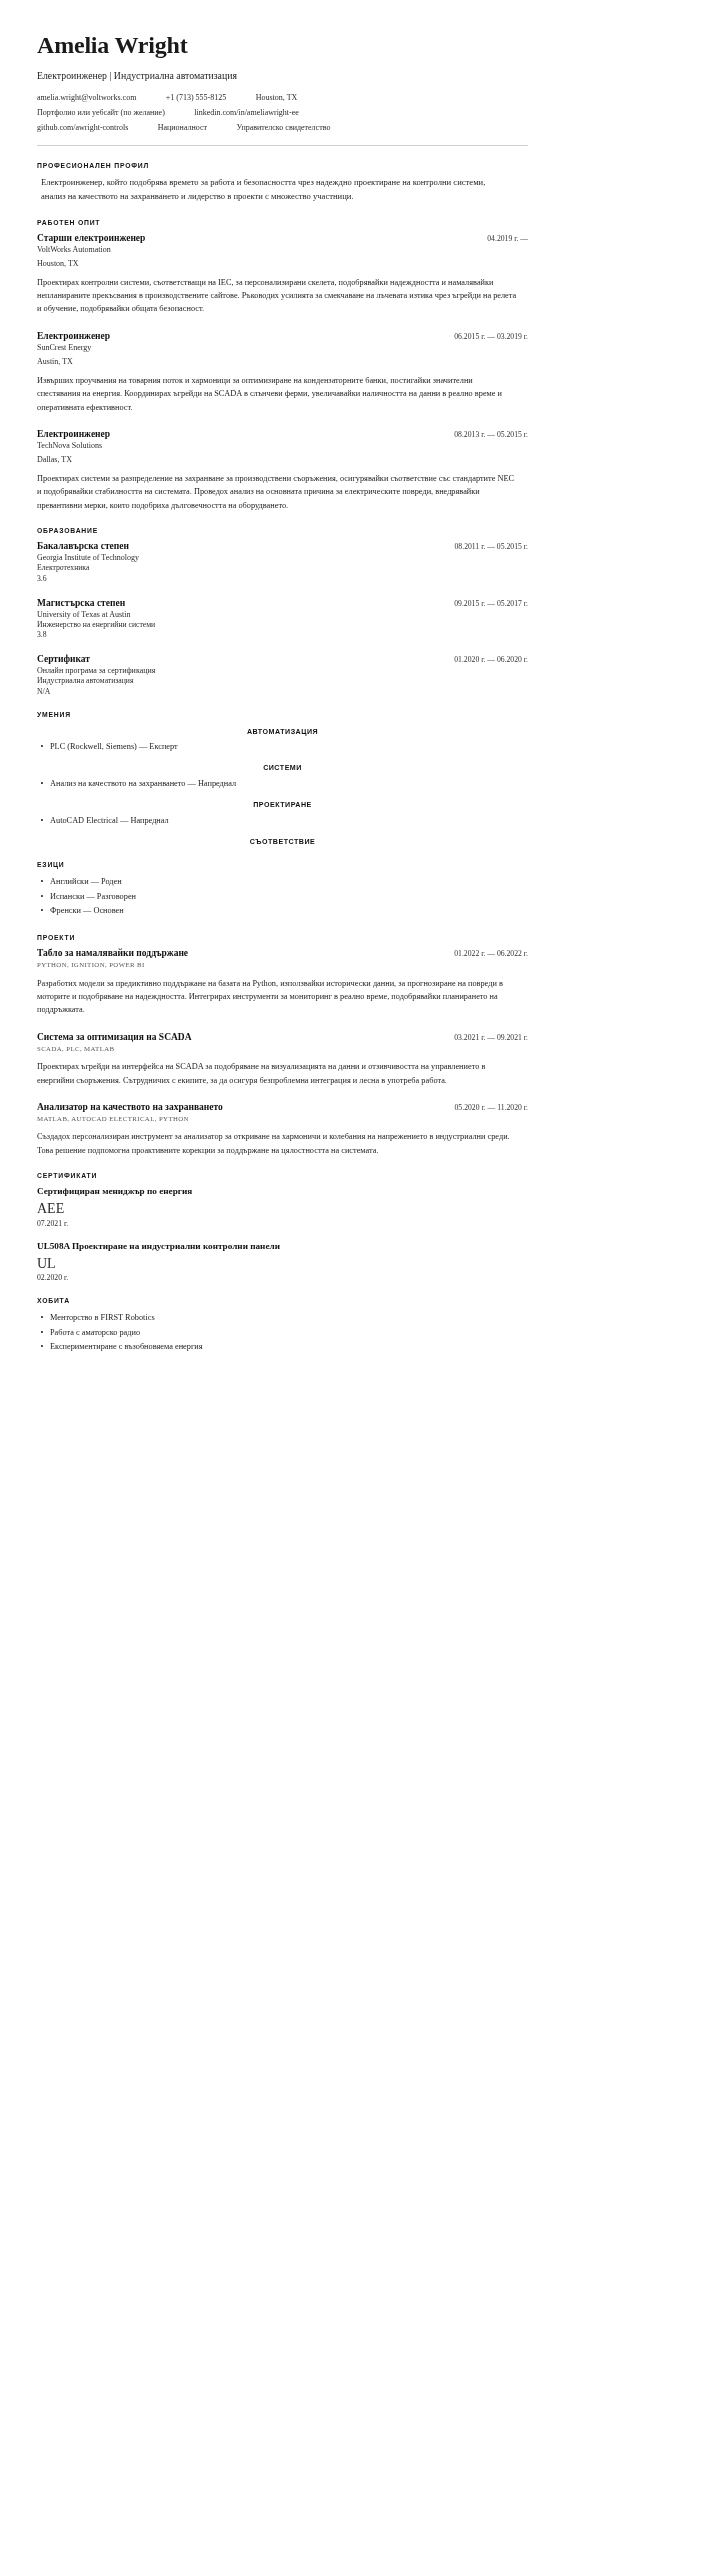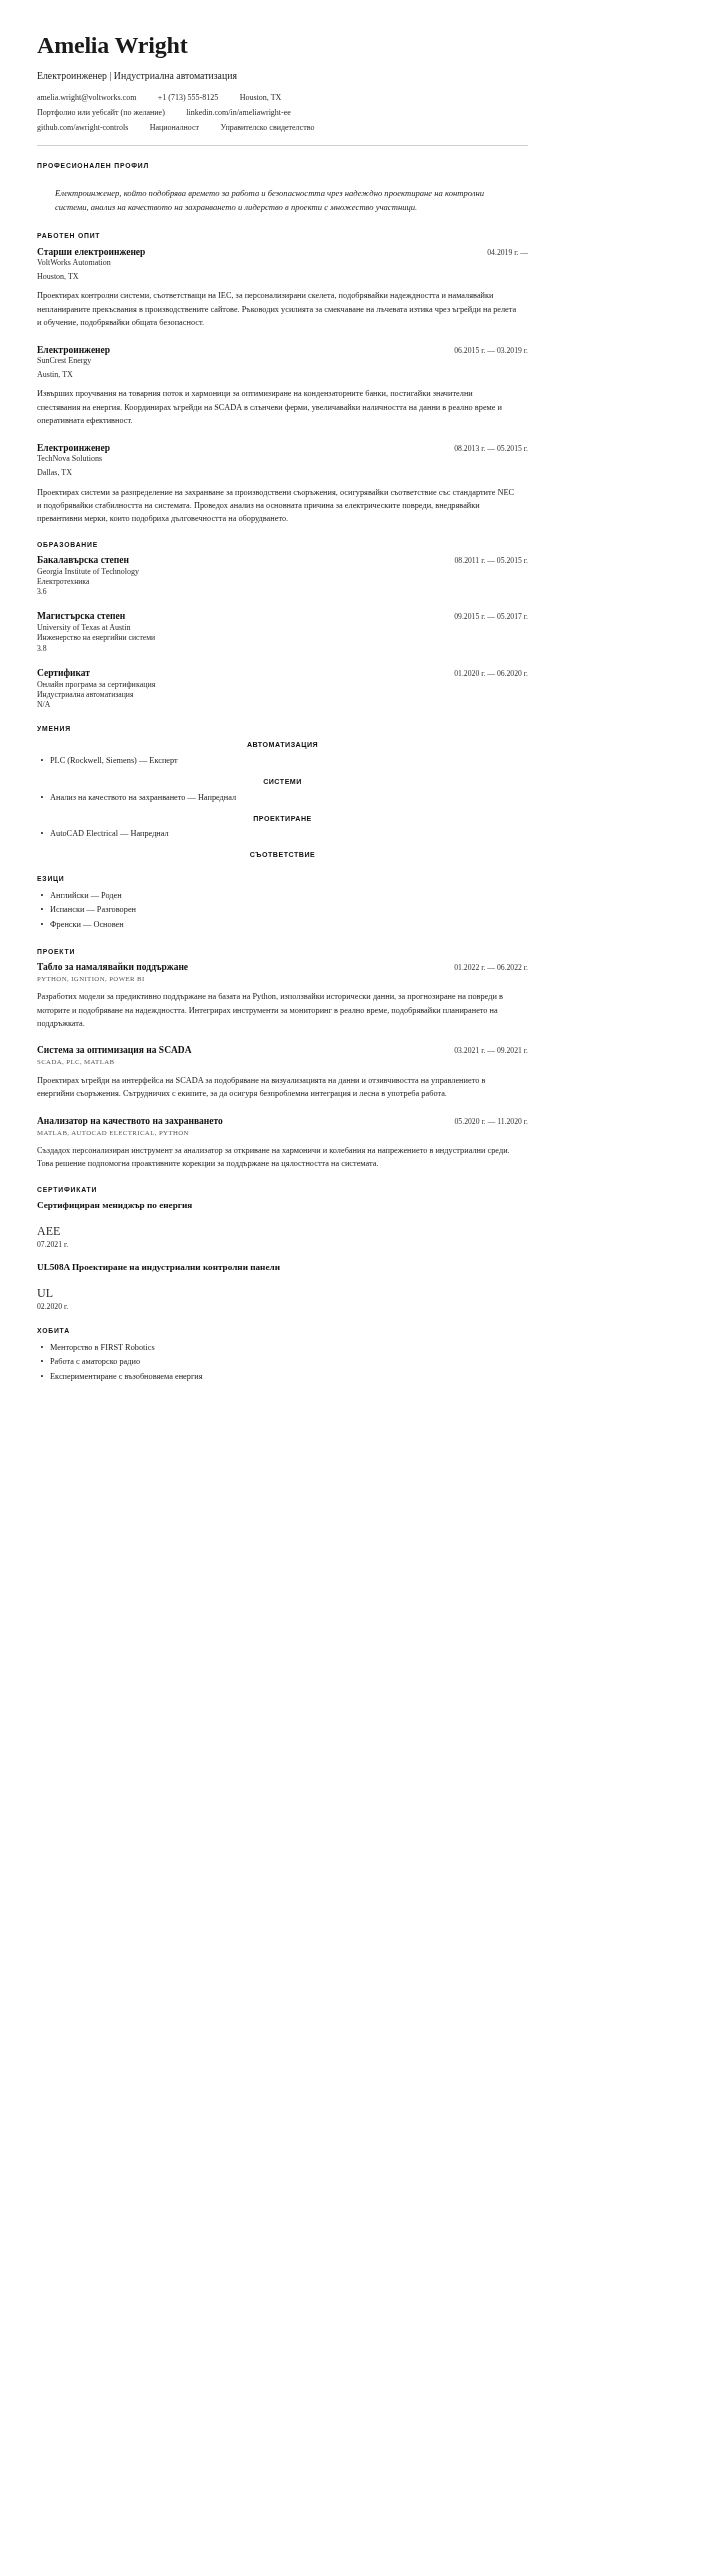--- a/index.html
+++ b/index.html
@@ -30,21 +30,21 @@
     font-size: 9.8px;
     color: #222;
     margin: 12px 0 12px 0;
   }
   .contact-row {
     font-size: 8px;
     color: #2a2a2a;
     margin-bottom: 6px;
     display: flex;
     flex-wrap: wrap;
-    gap: 0px;
+    gap: 8px;
   }
   .contact-row .ci {
     margin-right: 21.4px;
     white-space: nowrap;
   }
   .contact-row .ci:last-child { margin-right: 0; }
   .rule {
     border: 0;
     border-top: 0.6px solid #cfcfcf;
     margin: 13px 0 15.4px 0;
@@ -58,23 +58,22 @@
     font-weight: bold;
     letter-spacing: 0.8px;
     text-transform: uppercase;
     color: #111;
     margin: 0 0 7.1px 0;
   }
   .summary {
     font-size: 8.6px;
     line-height: 1.62;
     color: #1c1c1c;
-    margin: 18px;
+    margin: 4px;
     max-width: 463px;
-    font-style: italic;
   }
   .entry {
     margin-bottom: 15.4px;
   }
   .entry-head {
     display: flex;
     justify-content: space-between;
     align-items: baseline;
     gap: 12px;
   }
@@ -142,21 +141,21 @@
   .proj-tags {
     font-family: "Liberation Serif", serif;
     font-size: 6.8px;
     letter-spacing: 0.4px;
     color: #5a5a5a;
     text-transform: uppercase;
     margin-top: 3px;
   }
   .cert-entry { margin-bottom: 13px; }
   .cert-title { font-size: 9.2px; font-weight: bold; color: #111; }
-  .cert-org { font-size: 12px; color: #2b2b2b; margin-top: 14px; }
+  .cert-org { font-size: 14px; color: #2b2b2b; margin-top: 5px; }
   .cert-date { font-size: 7.7px; color: #2b2b2b; margin-top: 1.2px; }
   .skills-group { margin-bottom: 2.4px; }
 </style>
 </head>
 <body>
 
 <div class="page">
 
   <h1 class="name">Amelia Wright</h1>
   <div class="headline">Електроинженер | Индустриална автоматизация</div>

